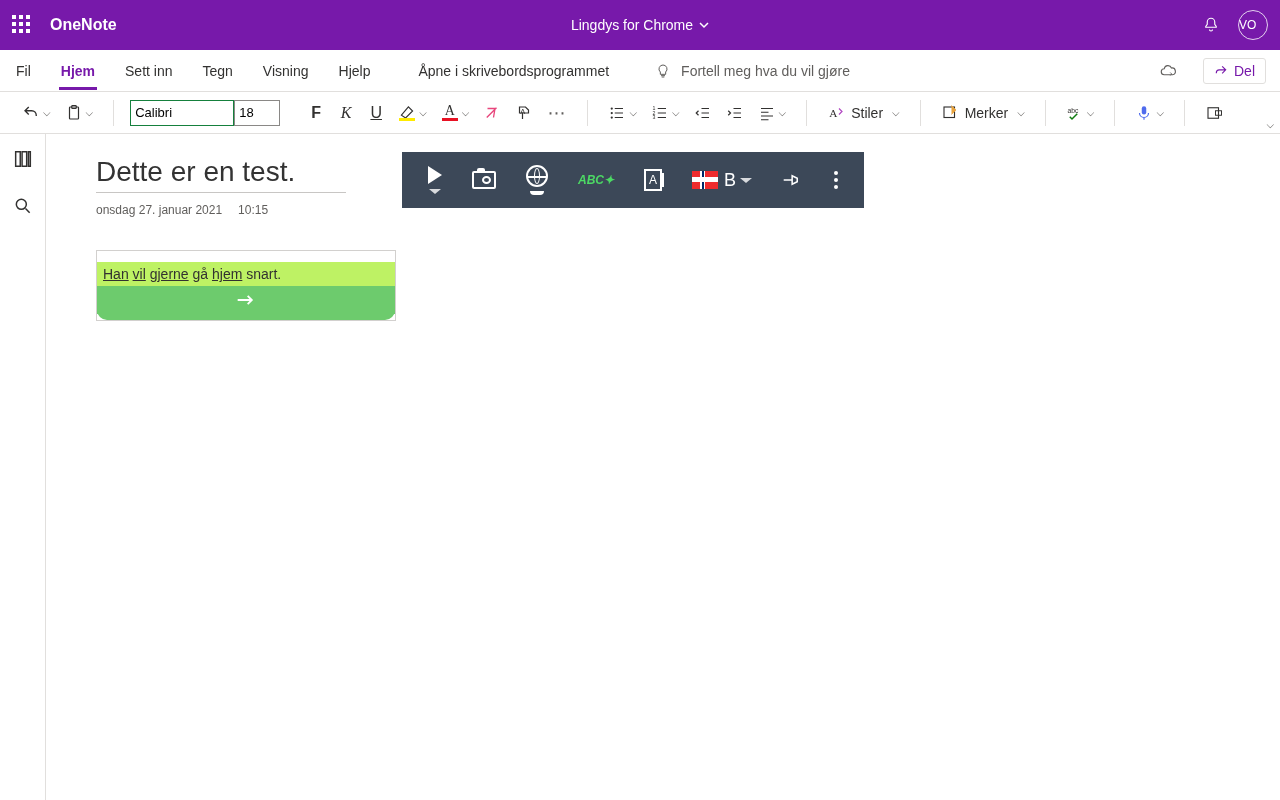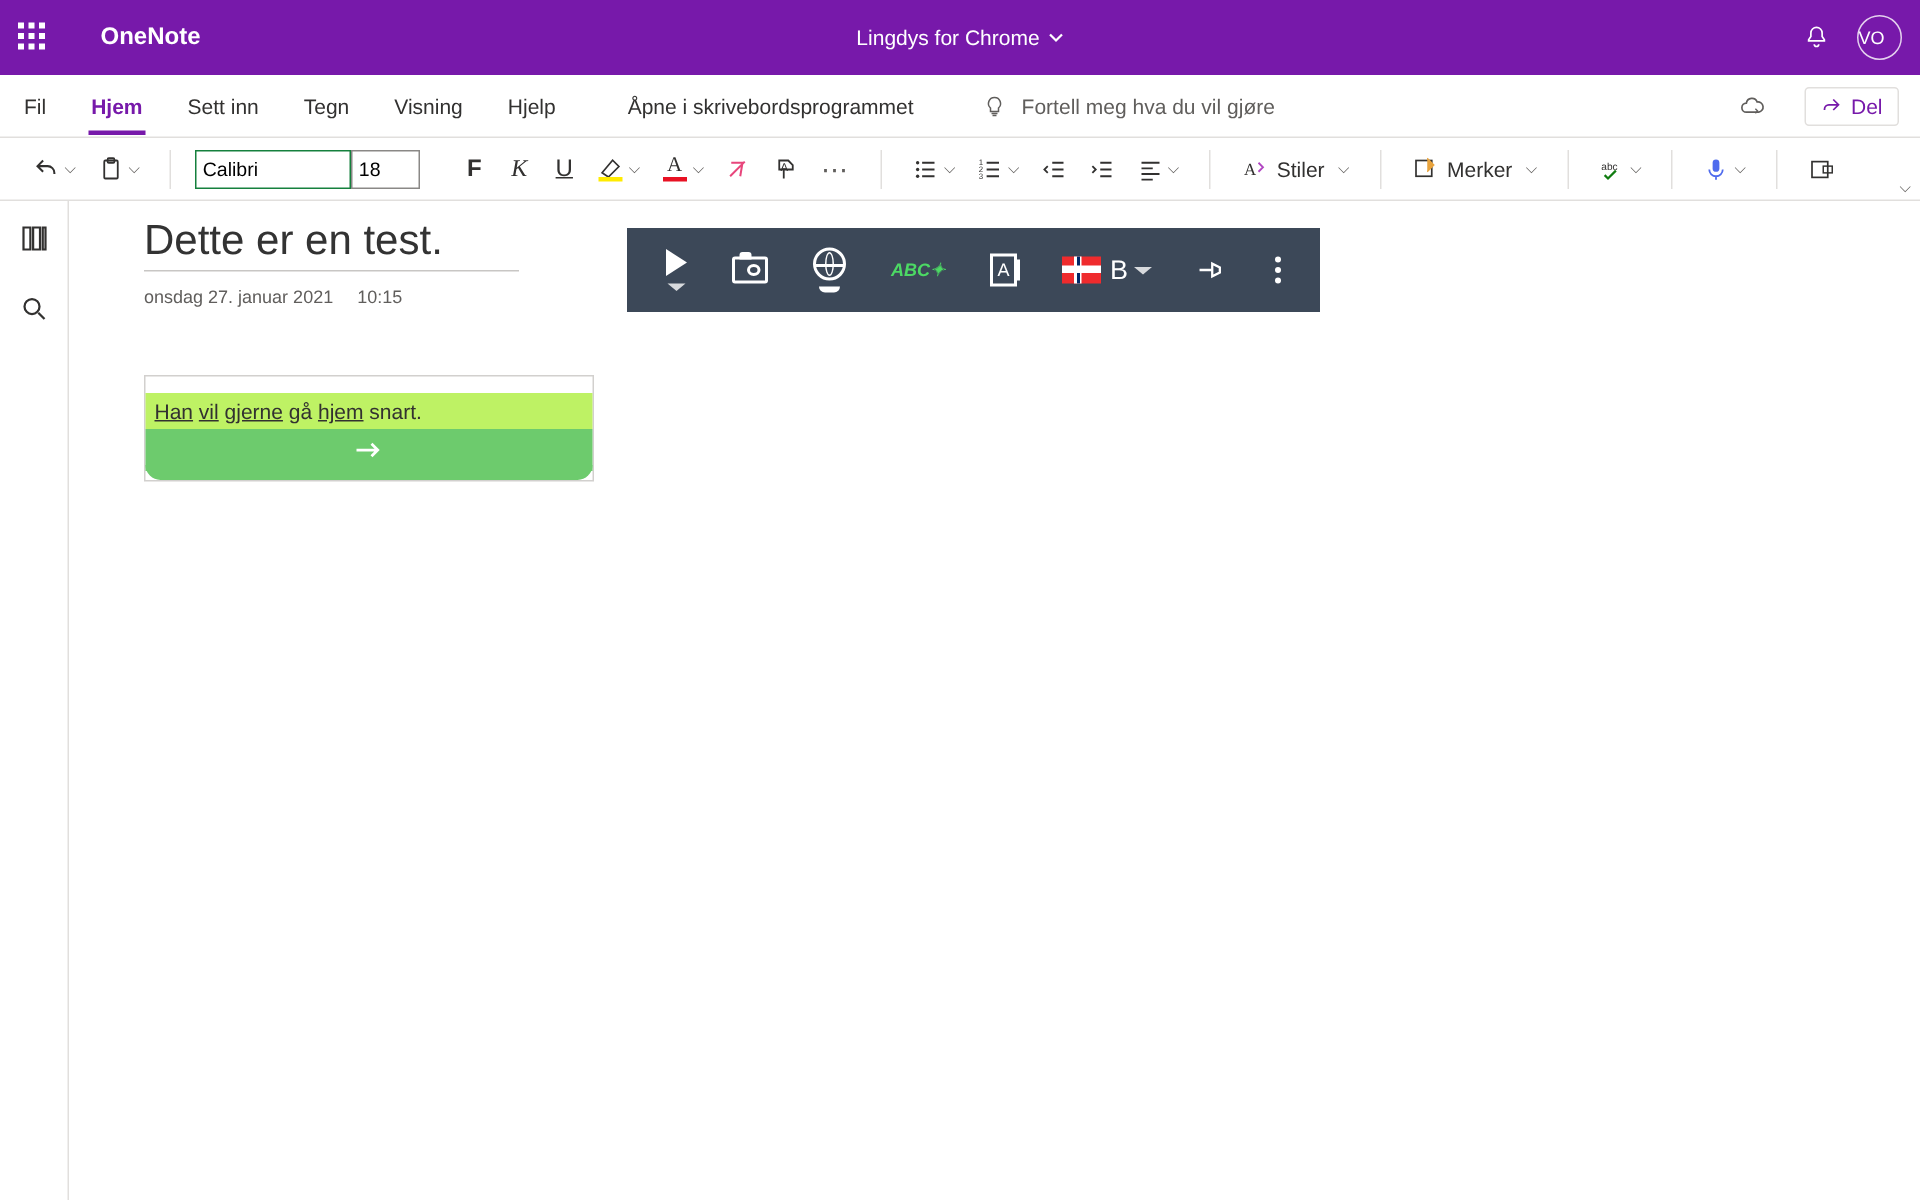--- a/index.html
+++ b/index.html
@@ -30,21 +30,21 @@
     height: 50px;
     display: grid;
     grid-template-columns: 1fr auto 1fr;
     align-items: center;
     color: #fff;
     padding: 0 12px;
   }
   .header-left { display: flex; align-items: center; gap: 18px; }
   .waffle { width:20px; height:20px; display:grid; grid-template-columns:repeat(3,4px); grid-auto-rows:4px; gap:3px; }
   .waffle span{background:#fff;}
-  .app-name { font-weight:600; font-size:16px;margin-left:17px; }
+  .app-name { font-weight:600; font-size:16px; }
   .header-center { font-size:14px; display:flex; align-items:center; gap:6px; justify-content:flex-end;}
   .header-right { display:flex; align-items:center; gap:18px; justify-content:flex-end; }
   .bell-icon { width:18px; height:18px; }
   .avatar-circle { width:30px; height:30px; border:1.5px solid rgba(255,255,255,0.8); border-radius:50%; display:flex; align-items:center; font-size:12px;}
 
   
   .tabs-row {
     height: 42px;
     background: var(--ribbon-bg);
     display:flex;
@@ -107,21 +107,21 @@
     gap:26px;
   }
   .canvas{
     flex:1;
     position:relative;
     background:#fff;
     overflow:hidden;
   }
   .page{
     position:absolute;
-    left:50px; top:10px;
+    left:50px; top:22px;
   }
   .page-title{
     font-size:28px;
     font-weight:400;
     color:#333;
     border-bottom:1px solid #C8C6C4;
     display:inline-block;
     padding-bottom:4px;
     min-width:250px;
   }
@@ -174,21 +174,21 @@
     height:10px;
     background:var(--green-btn);
     border-bottom-left-radius:12px;
     border-bottom-right-radius:12px;
     margin-top:-4px;
   }
 
   
   .lingdys-bar{
     position:absolute;
-    left:372px;
+    left:356px;
     top:18px;
     height:56px;
     background:var(--toolbar-dark);
     display:flex;
     align-items:center;
     gap:30px;
     padding: 0 26px;
     color:#fff;
   }
   .lingdys-bar .litem{

